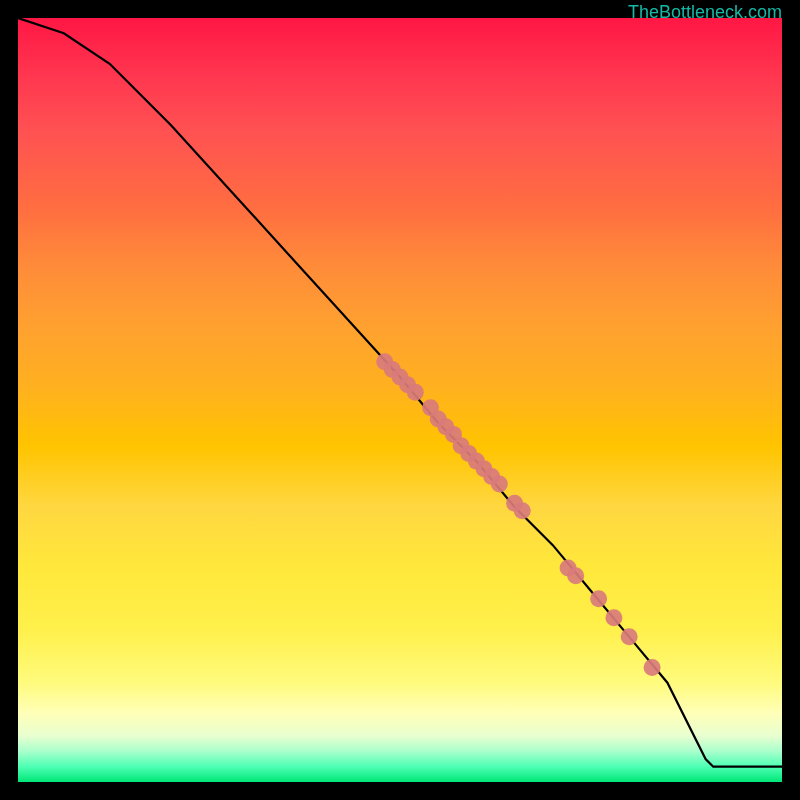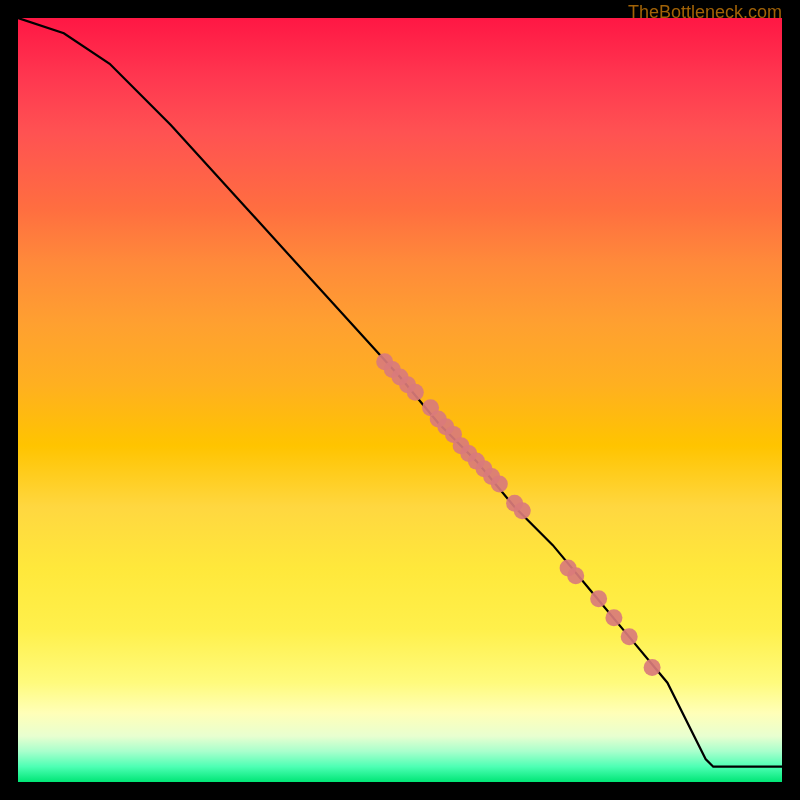--- a/index.html
+++ b/index.html
@@ -34,21 +34,21 @@
       #e8ffd0 94%,
       #a8ffcc 96%,
       #4dffb4 98%,
       #00e676 100%
     );
   }
   .watermark {
     position: absolute;
     top: 2px;
     right: 18px;
-    color: #a16207;
+    color: #14b8a6;
     font-size: 18px;
     font-weight: 500;
     z-index: 10;
   }
   svg.overlay {
     position: absolute;
     left: 18px;
     top: 18px;
     width: 764px;
     height: 764px;

